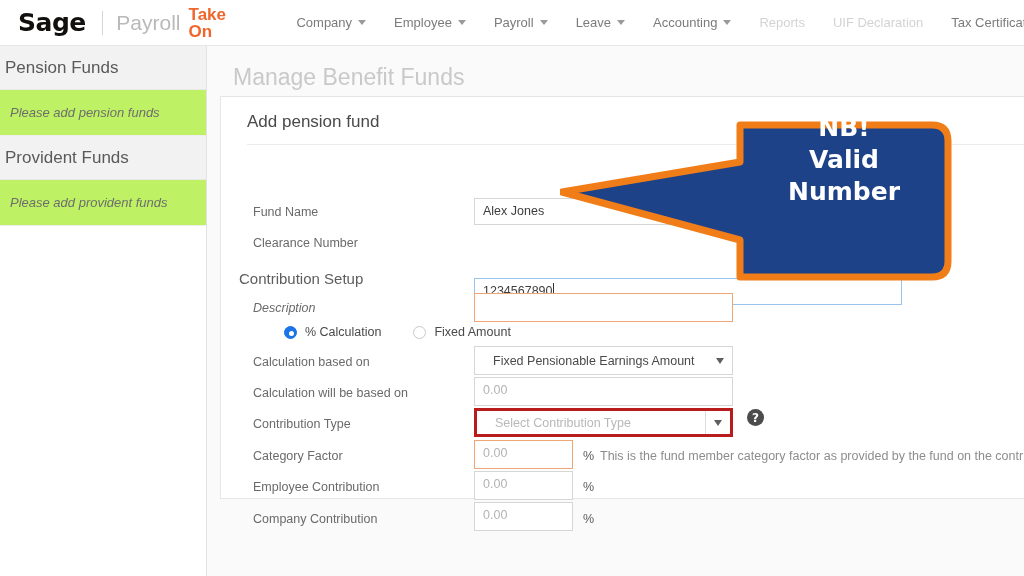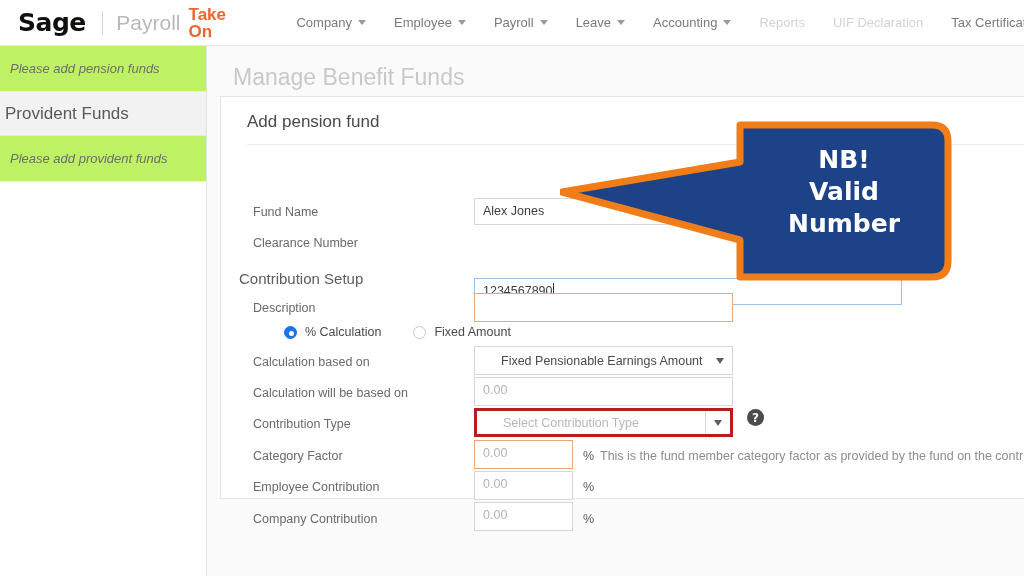--- a/index.html
+++ b/index.html
@@ -119,21 +119,21 @@
   .inp.focused { border: 1px solid #9cc3ec; margin-top: 48px; }
   .inp.err { border: 1px solid #f0a574; }
   .caret-bar {
     display: inline-block; width: 1px; height: 14px;
     background: #333; vertical-align: -2px;
   }
   .select {
     position: absolute; height: 29px;
     border: 1px solid #d6d6d6; background: #ffffff;
     font-size: 12.5px; color: #4a4a4a;
-    display: flex; align-items: center; padding-left: 26px;
+    display: flex; align-items: center; padding-left: 18px;
   }
   .select.err { border: 3px solid #b91c1c; }
   .select.ph { color: #b8b8b8; }
   .sel-arrow-box {
     position: absolute; right: 0; top: 0; bottom: 0; width: 25px;
     display: flex; align-items: center; justify-content: center;
   }
   .sel-arrow-box.sep { border-left: 1px solid #dcdcdc; }
   .sel-arrow {
     width: 0; height: 0;
@@ -170,21 +170,21 @@
   .callout-wrap {
     position: absolute; left: 560px; top: 100px;
     width: 400px; height: 190px; z-index: 40;
     pointer-events: none;
   }
   .callout-wrap svg { display: block; }
   .callout-text {
     position: absolute; left: 740px; top: 112px;
     width: 208px; height: 160px; z-index: 41;
     display: flex; flex-direction: column;
-    align-items: center; justify-content: center;
+    align-items: center; justify-content: flex-start;
     color: #ffffff; font-weight: bold;
     font-size: 25px; line-height: 1.28;
     text-align: center;
     font-family: "DejaVu Sans", sans-serif;
   }
 </style>
 </head>
 <body>
 
 <div class="app">
@@ -223,41 +223,42 @@
         <div class="nav-item disabled">
           <span>UIF Declaration</span>
         </div>
         <div class="nav-item">
           <span>Tax Certificates</span>
         </div>
       </div>
   </div>
 
   <div class="sidebar">
+    <div class="sb-group">Pension Funds</div>
     <div class="sb-empty">Please add pension funds</div>
     <div class="sb-group">Provident Funds</div>
     <div class="sb-empty">Please add provident funds</div>
   </div>
 
   <div class="main">
     <div class="page-title">Manage Benefit Funds</div>
 
     <div class="card">
       <div class="card-title">Add pension fund</div>
       <div class="card-rule"></div>
 
       <div class="field-label" style="left:32px; top:108px;">Fund Name</div>
       <div class="inp" style="left:253px; top:101px; width:428px;">Alex Jones</div>
 
       <div class="field-label" style="left:32px; top:139px;">Clearance Number</div>
       <div class="inp focused" style="left:253px; top:133px; width:428px;"><span>1234567890</span><span class="caret-bar"></span></div>
 
       <div class="section-label" style="left:18px; top:173px;">Contribution Setup</div>
 
-      <div class="field-label" style="left:32px; top:204px;">Description</div>
+      <div class="field-label" style="left:32px; top:204px;font-style:italic;">Description</div>
       <div class="inp err" style="left:253px; top:196px; width:259px; height:29px;"></div>
 
       <div class="radio-row" style="left:31px; top:228px;">
         <span class="radio on"></span>
         <span class="radio-label">% Calculation</span>
         <span class="radio" style="margin-left:32px;"></span>
         <span class="radio-label">Fixed Amount</span>
       </div>
 
       <div class="field-label" style="left:32px; top:258px;">Calculation based on</div>

